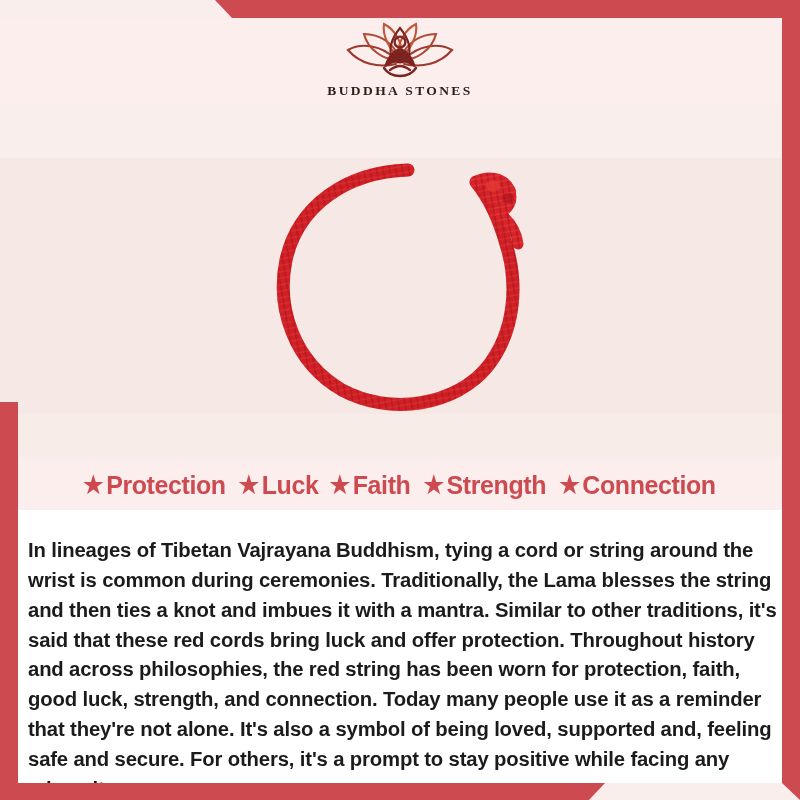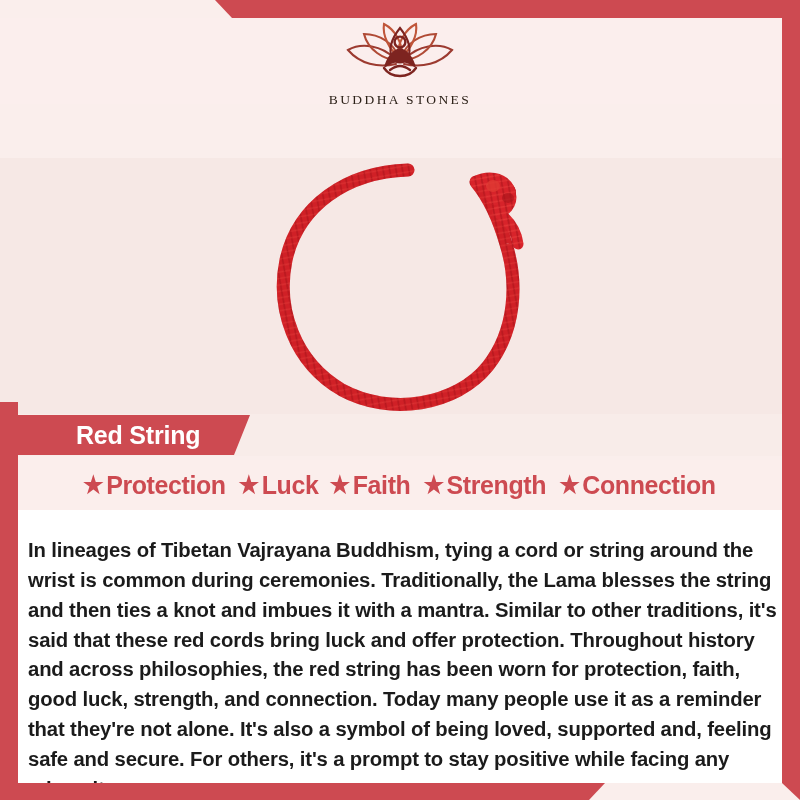--- a/index.html
+++ b/index.html
@@ -65,22 +65,23 @@
     flex-direction: column;
     align-items: center;
     padding-top: 2px;
   }
   .logo-mark { width: 132px; height: 62px; display: block; }
   .logo-text {
     font-family: "Liberation Serif", serif;
     font-size: 13.5px;
     letter-spacing: 2.4px;
     color: #2c2118;
-    margin-top: 10px;
-    white-space: nowrap;
+    margin-top: 1px;
+    white-space: nowrap;
+    font-weight: bold;
   }
 
   
   .title-band {
     position: absolute;
     top: 104px; left: 152px;
     width: 500px; height: 54px;
     background: #fdf8f6;
     display: flex;
     align-items: center;
@@ -251,23 +252,20 @@
       <path d="M248 64 C 256 70, 266 80, 268 96" fill="none" stroke="url(#braid)" stroke-width="11" stroke-linecap="round"></path>
 
       <ellipse cx="250" cy="45" rx="16" ry="13" fill="#cf1f27"></ellipse>
       <ellipse cx="250" cy="45" rx="16" ry="13" fill="url(#braid)" opacity="0.9"></ellipse>
       <ellipse cx="243" cy="38" rx="7" ry="6" fill="#e03a33" opacity="0.8"></ellipse>
       <ellipse cx="258" cy="50" rx="6" ry="5" fill="#a8141b" opacity="0.6"></ellipse>
     </svg>
   </div>
 
   <div class="ribbon-strip"></div>
-  <div class="ribbon">
-    <span class="ribbon-label">Red String</span>
-  </div>
   <div class="frame-left"></div>
 
   <div class="keywords">
     <span class="kw">
       <span class="star">★</span>
       <span>Protection</span>
     </span>
     <span class="kw">
       <span class="star">★</span>
       <span>Luck</span>

